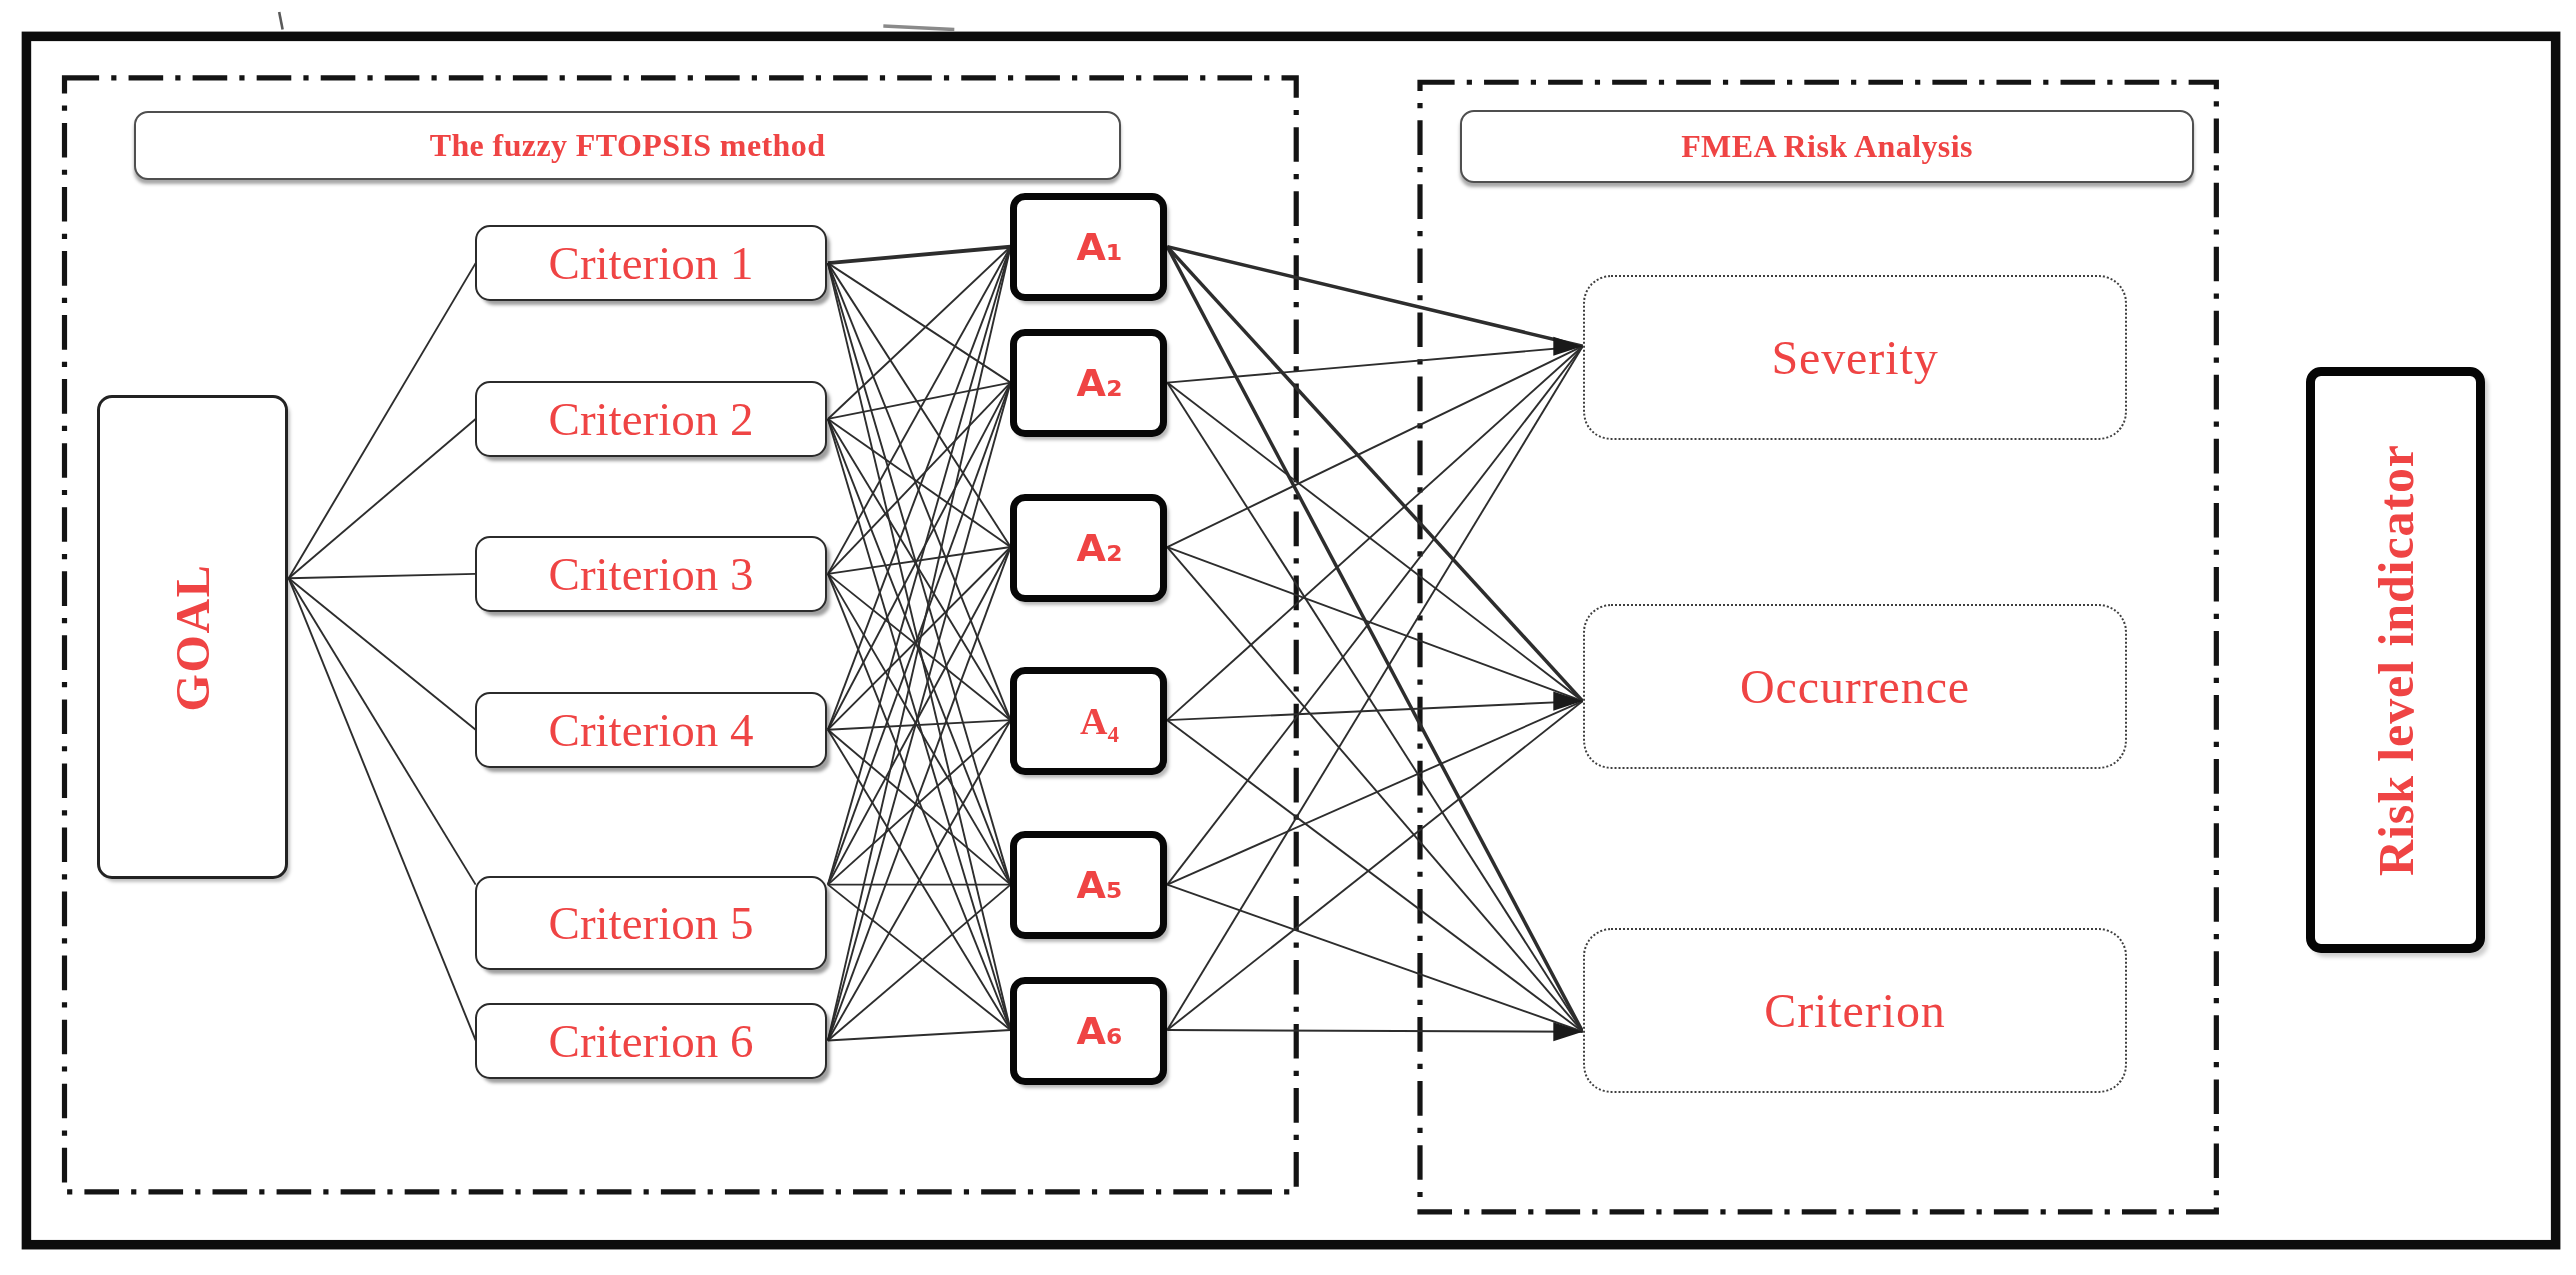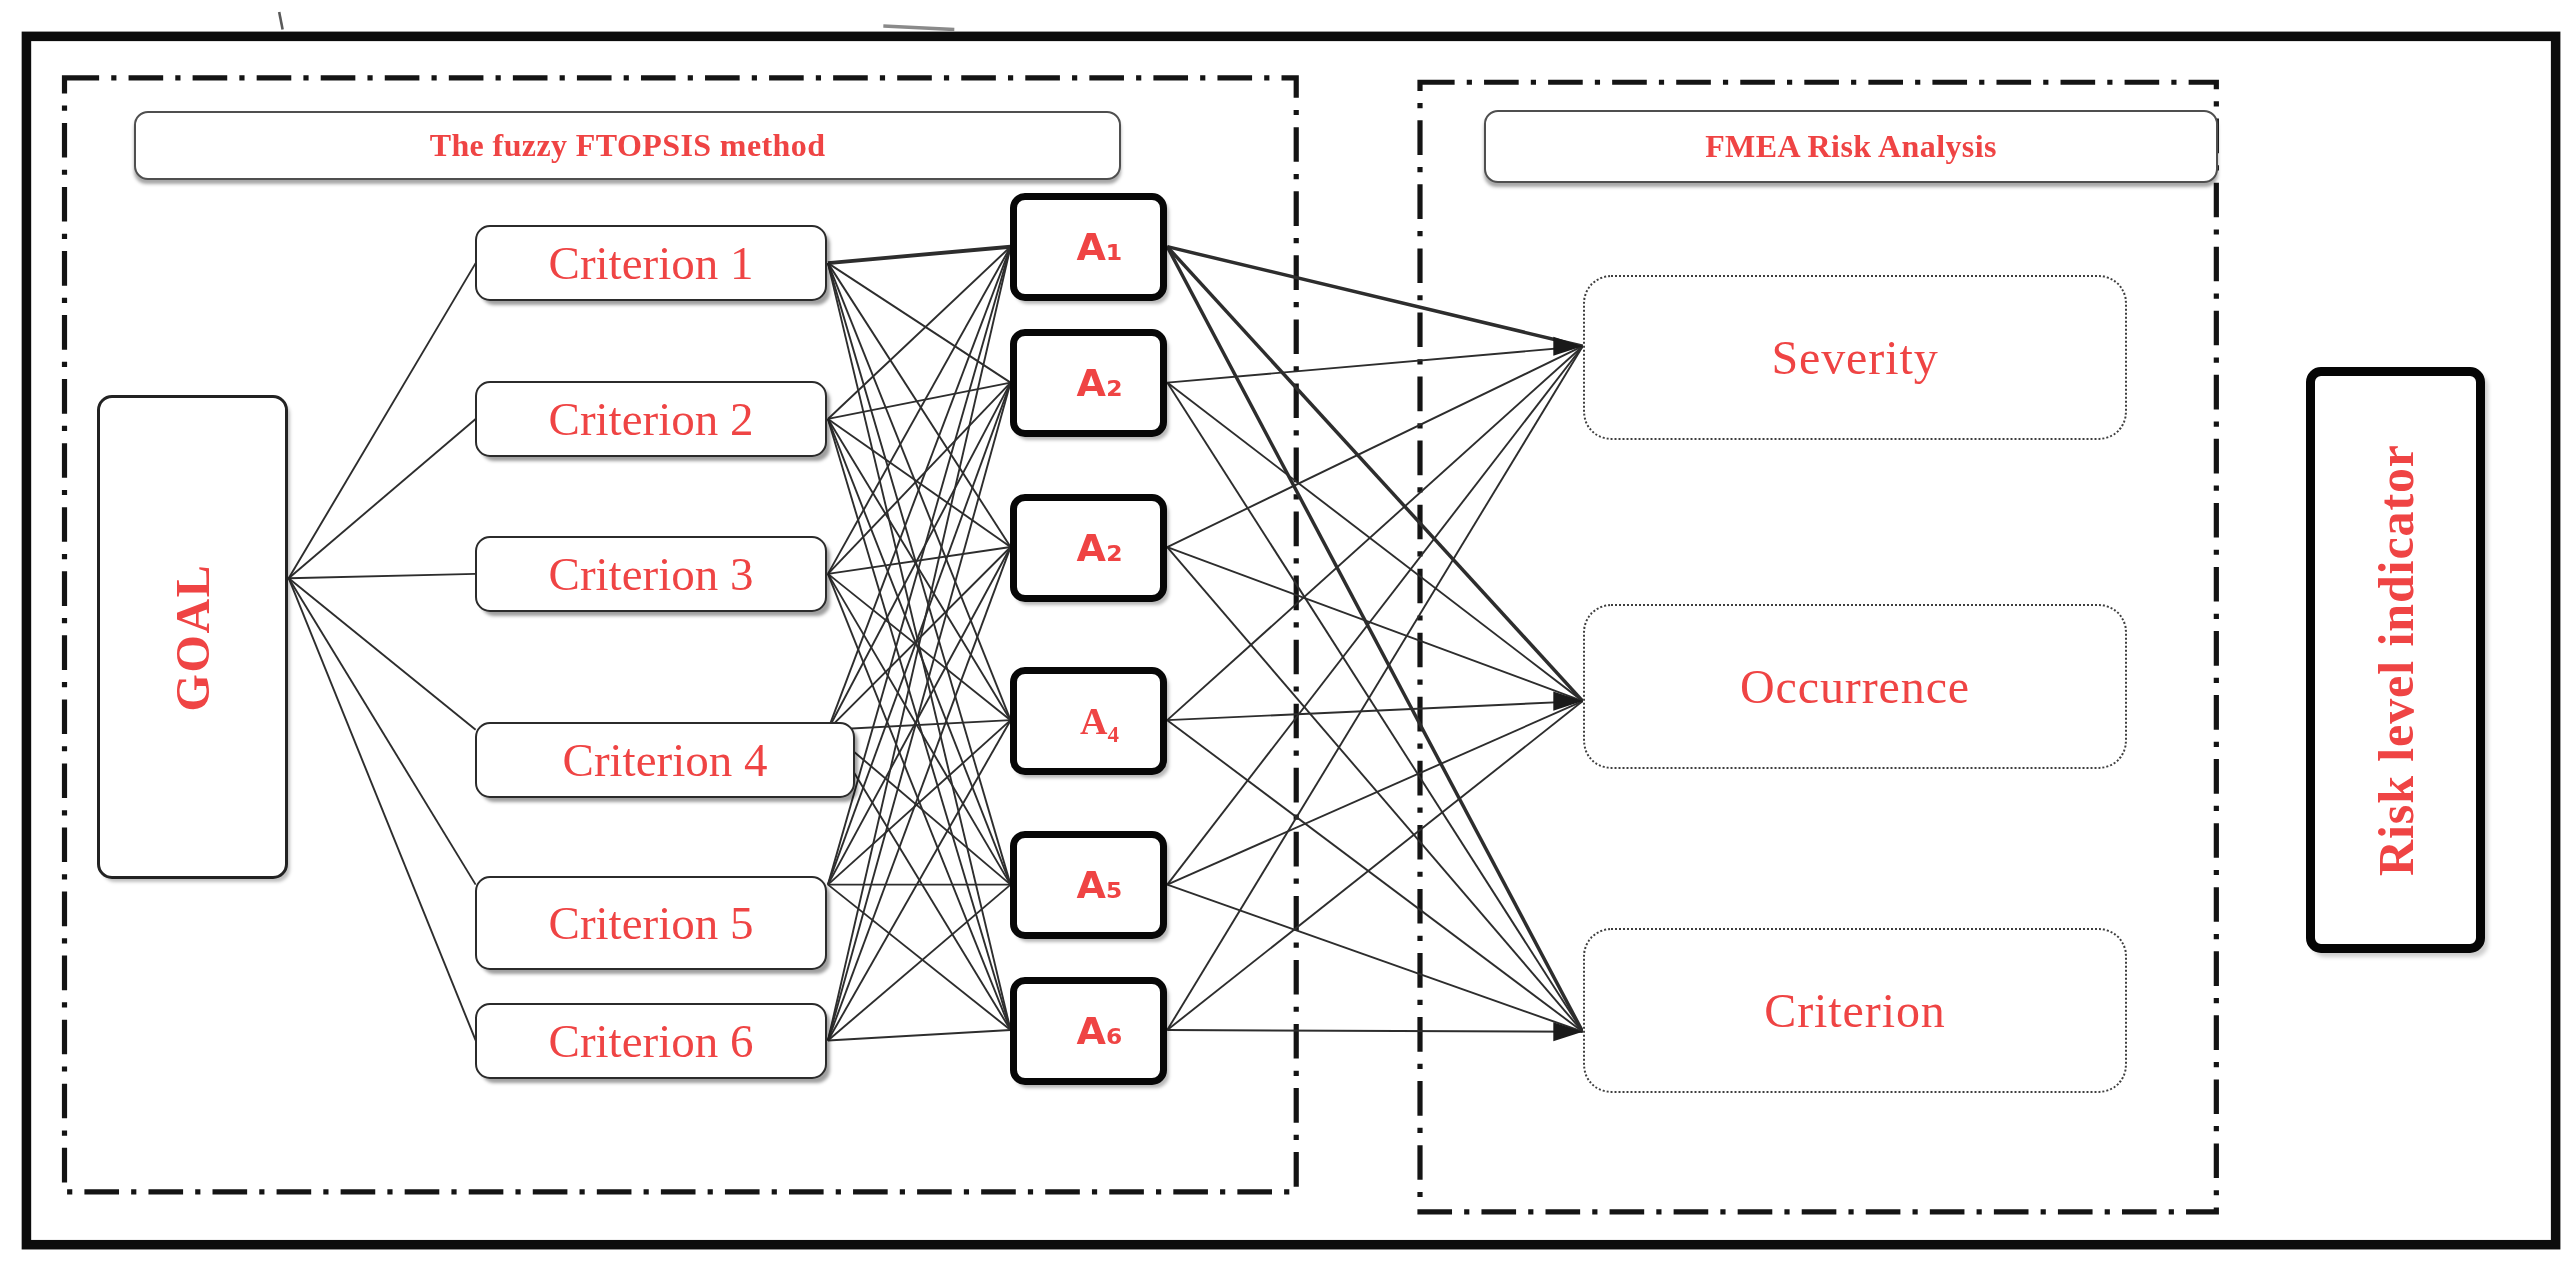--- a/index.html
+++ b/index.html
@@ -119,38 +119,38 @@
         <line x1="1348" y1="1190" x2="1828" y2="1192" stroke="#2d2d2d" stroke-width="2.2"></line>
         <polygon points="1828,400 1794,389 1794,411" fill="#1a1a1a"></polygon>
         <polygon points="1828,810 1794,799 1794,821" fill="#1a1a1a"></polygon>
         <polygon points="1828,1192 1794,1181 1794,1203" fill="#1a1a1a"></polygon>
       </g>
   </svg>
 
   <div class="node title-box" style="left:134px;top:111px;width:987px;height:69px;">
     <span class="hlabel">The fuzzy FTOPSIS method</span>
   </div>
-  <div class="node title-box" style="left:1460px;top:110px;width:734px;height:73px;margin-left:24px;">
+  <div class="node title-box" style="left:1460px;top:110px;width:734px;height:73px;">
     <span class="hlabel">FMEA Risk Analysis</span>
   </div>
 
   <div class="node goal-box" style="left:97px;top:395px;width:191px;height:484px;">
     <span class="vtext">GOAL</span>
   </div>
 
   <div class="node crit-box" style="left:475px;top:225px;width:352px;height:76px;">
     <span class="hlabel">Criterion 1</span>
   </div>
   <div class="node crit-box" style="left:475px;top:381px;width:352px;height:76px;">
     <span class="hlabel">Criterion 2</span>
   </div>
   <div class="node crit-box" style="left:475px;top:536px;width:352px;height:76px;">
     <span class="hlabel">Criterion 3</span>
   </div>
-  <div class="node crit-box" style="left:475px;top:722px;width:380px;height:76px;">
+  <div class="node crit-box" style="left:475px;top:692px;width:352px;height:76px;">
     <span class="hlabel">Criterion 4</span>
   </div>
   <div class="node crit-box" style="left:475px;top:876px;width:352px;height:94px;text-align:center;">
     <span class="hlabel">Criterion 5</span>
   </div>
   <div class="node crit-box" style="left:475px;top:1003px;width:352px;height:76px;">
     <span class="hlabel">Criterion 6</span>
   </div>
 
   <div class="node alt-box" style="left:1010px;top:193px;width:157px;height:108px;">

